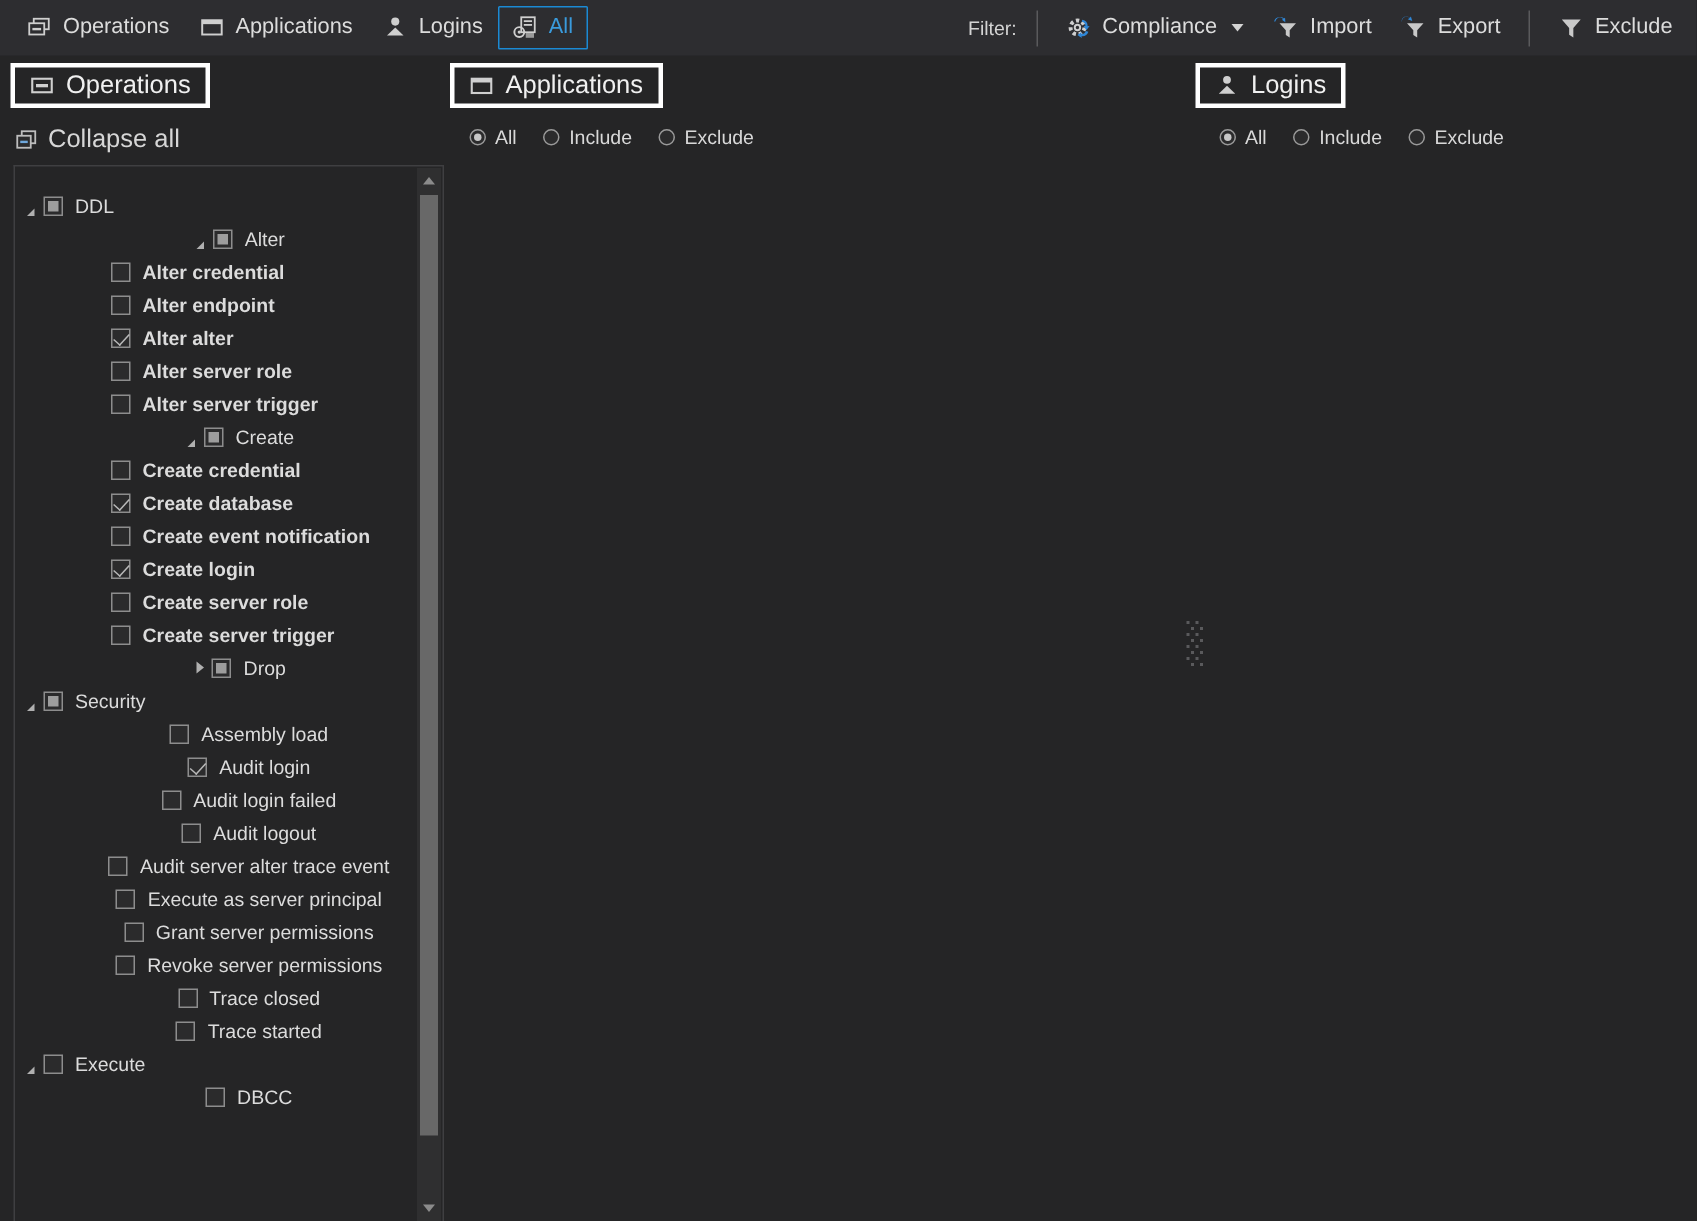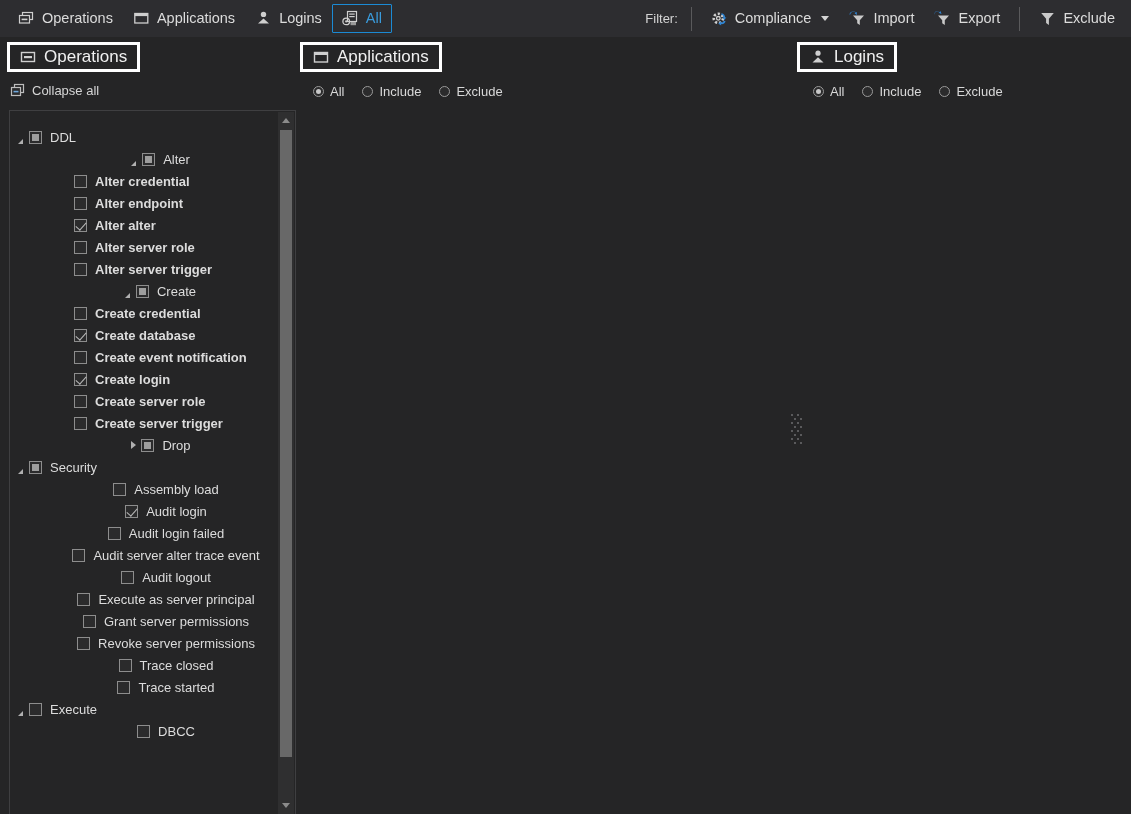--- a/index.html
+++ b/index.html
@@ -72,21 +72,21 @@
   }
   .radio-dot.sel::after {
     content: ""; position: absolute; left: 2px; top: 2px;
     width: 5px; height: 5px; border-radius: 50%; background: #c8c8c8;
   }
 
   
   #collapse-all {
     position: absolute; left: 10px; top: 83px;
     display: flex; align-items: center; gap: 7px;
-    color: #d6d6d6; font-size: 13px; cursor: default;
+    color: #d6d6d6; font-size: 17px; cursor: default;
   }
 
   
   #tree-panel {
     position: absolute; left: 9px; top: 110px;
     width: 287px; height: 704px;
     background: #252526;
     border: 1px solid #3f3f41;
     border-bottom: none;
     overflow: hidden;
@@ -370,26 +370,26 @@
         <span class="tree-label">Audit login</span>
       </div>
       <div class="tree-row lvl1">
         <span class="expander"></span>
         <span class="cbx"></span>
         <span class="tree-label">Audit login failed</span>
       </div>
       <div class="tree-row lvl1">
         <span class="expander"></span>
         <span class="cbx"></span>
+        <span class="tree-label">Audit logout</span>
+      </div>
+      <div class="tree-row lvl1">
+        <span class="expander"></span>
+        <span class="cbx"></span>
         <span class="tree-label">Audit server alter trace event</span>
-      </div>
-      <div class="tree-row lvl1">
-        <span class="expander"></span>
-        <span class="cbx"></span>
-        <span class="tree-label">Audit logout</span>
       </div>
       <div class="tree-row lvl1">
         <span class="expander"></span>
         <span class="cbx"></span>
         <span class="tree-label">Execute as server principal</span>
       </div>
       <div class="tree-row lvl1">
         <span class="expander"></span>
         <span class="cbx"></span>
         <span class="tree-label">Grant server permissions</span>

